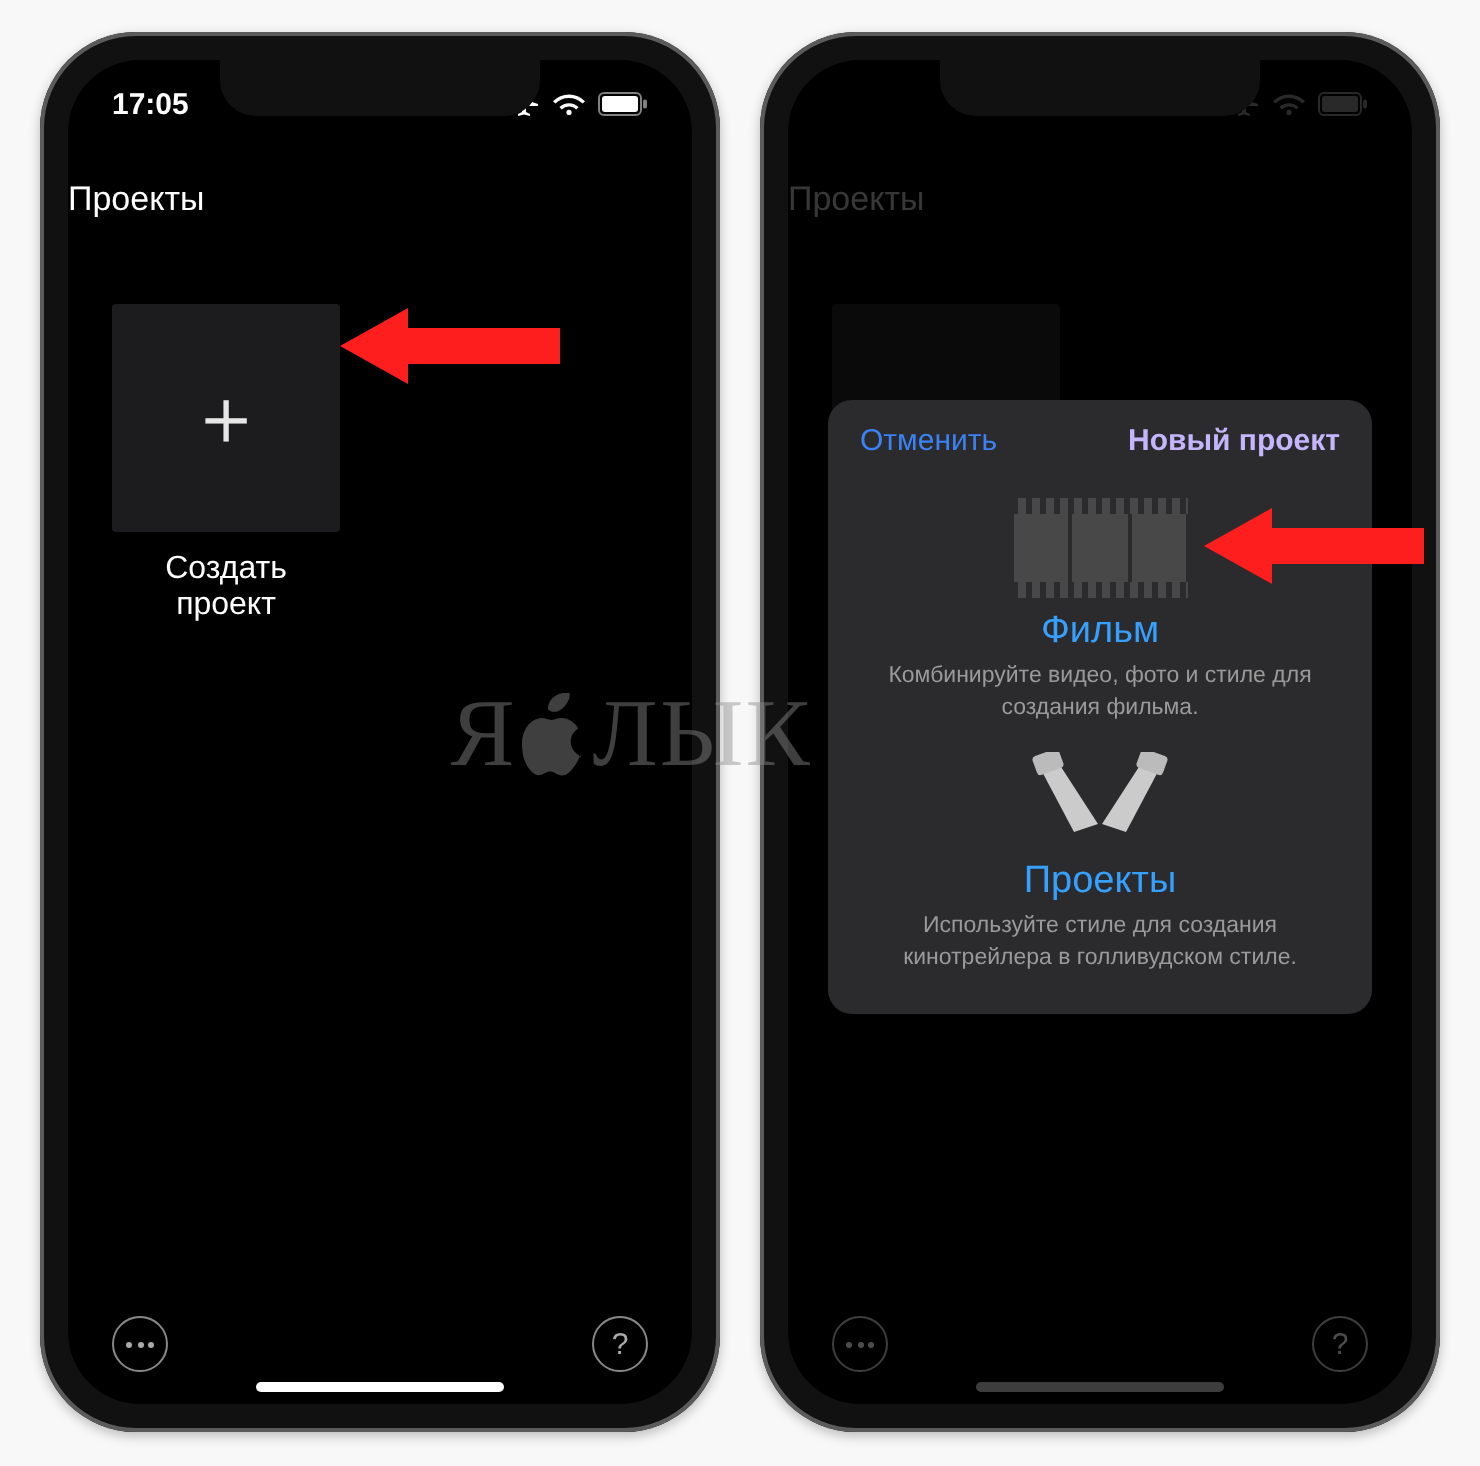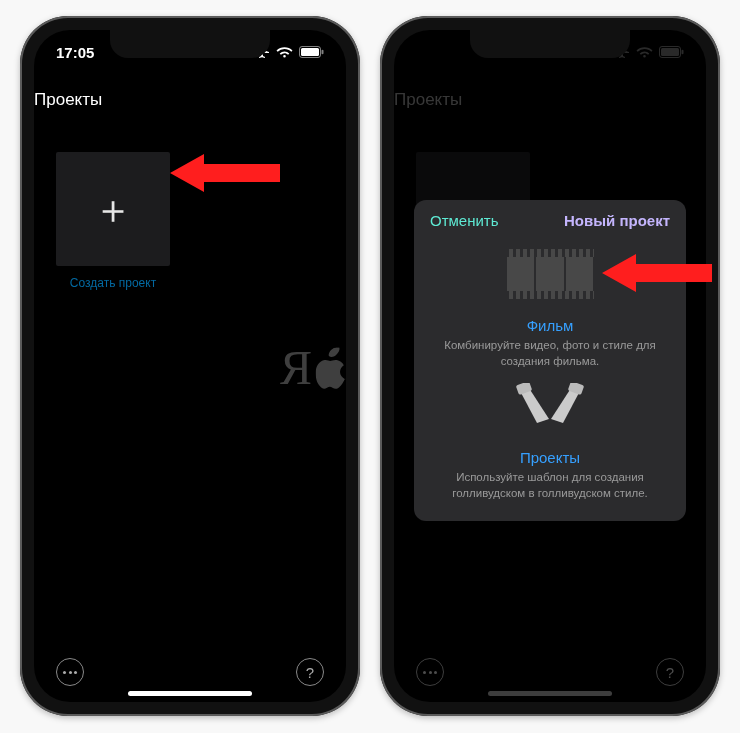--- a/index.html
+++ b/index.html
@@ -95,22 +95,22 @@
     background: #1c1c1e;
     border-radius: 2px;
     display: flex;
     align-items: center; justify-content: center;
   }
   .tile-box .plus {
     font-size: 40px; font-weight: 200; color: #e6e6e6; line-height: 1;
   }
   .tile-caption {
     margin-top: 10px;
-    color: #0369a1;
-    font-size: 12px;
+    color: #ffffff;
+    font-size: 16px;
   }
   .project-tile.dim .tile-box { background: #161618; }
   .project-tile.dim .plus { color: #6a6a6a; }
   .project-tile.dim .tile-caption { opacity: 0; }
 
   
   .bottom-bar {
     position: absolute;
     left: 0; right: 0; bottom: 16px;
     display: flex;
@@ -147,25 +147,25 @@
     padding: 12px 16px 20px;
     color: #fff;
     z-index: 60;
   }
   .sheet-header {
     display: flex;
     align-items: center;
     font-size: 15px;
     padding-bottom: 6px;
   }
-  .sheet-cancel { color: #5eead4; }
+  .sheet-cancel { color: #3b82f6; }
   .sheet-title { flex: 1; text-align: right; font-weight: 700; color:#c4b5fd; margin-left:-60px; }
 
   .option { text-align: center; margin-top: 14px; }
-  .option .link { color: #36a0ff; font-size: 15px; margin-top: 18px; }
+  .option .link { color: #36a0ff; font-size: 19px; margin-top: 6px; }
   .option .desc { color: #9a9a9a; font-size: 11.5px; line-height: 1.35; margin-top: 4px; padding: 0 6px; }
 
   .filmstrip {
     width: 88px; height: 50px;
     margin: 0 auto;
     position: relative;
     background:#484848;
     display:flex;
   }
   .filmstrip .cell { flex:1; border-left:1px solid #2b2b2d; border-right:1px solid #2b2b2d; }
@@ -333,21 +333,21 @@
         <div class="option">
           <div class="spotlights">
             <svg width="70" height="48" viewBox="0 0 70 48">
               <polygon points="22,40 4,6 12,2 34,36" fill="#ddd" opacity=".9"></polygon>
               <polygon points="48,40 66,6 58,2 36,36" fill="#ddd" opacity=".9"></polygon>
               <rect x="2" y="0" width="14" height="10" rx="2" fill="#bbb" transform="rotate(-20 9 5)"></rect>
               <rect x="54" y="0" width="14" height="10" rx="2" fill="#bbb" transform="rotate(20 61 5)"></rect>
             </svg>
           </div>
           <div class="link">Проекты</div>
-          <div class="desc">Используйте шаблон для создания голливудском в голливудском стиле.</div>
+          <div class="desc">Используйте стиле для создания кинотрейлера в голливудском стиле.</div>
         </div>
       </div>
 
     </div>
   </div>
 
   <div class="arrow" style="left:170px; top:150px;">
     <svg width="110" height="46" viewBox="0 0 110 46">
       <polygon points="0,23 34,4 34,14 110,14 110,32 34,32 34,42" fill="#ff1e1e"></polygon>
     </svg>
@@ -358,15 +358,16 @@
     </svg>
   </div>
 
   <div class="watermark">
     <span>Я</span>
     <span class="apple">
       <svg viewBox="0 0 24 30" width="34" height="42">
         <path fill="rgba(140,140,140,0.45)" d="M17 0c.3 2-1 4.2-2.6 5.5-1.5 1.2-3.4 1.8-5 .5C9 4 10.4 1.9 12 1c1.6-1 3.6-1.3 5-1zM21 22c-1 2.4-2.3 4.7-4.4 6.6-1.4 1.3-3.3 1-4.6.1-1.3-.9-2.5-.9-3.9 0-1.8 1.2-3.6.8-5-1C.6 25 0 21.4 0 18c0-4.5 2.5-8.4 6.4-9 1.6-.3 3 .6 4 .6 1.1 0 2.8-1 4.7-.6 2 .4 4 1.7 5 3.7-3.2 2-3.7 6.5-.6 8.9.4.3 1 .8 1.5 1.4z"></path>
       </svg>
     </span>
+    <span>ЛЫК</span>
   </div>
 
 </div>
 
 </body></html>

